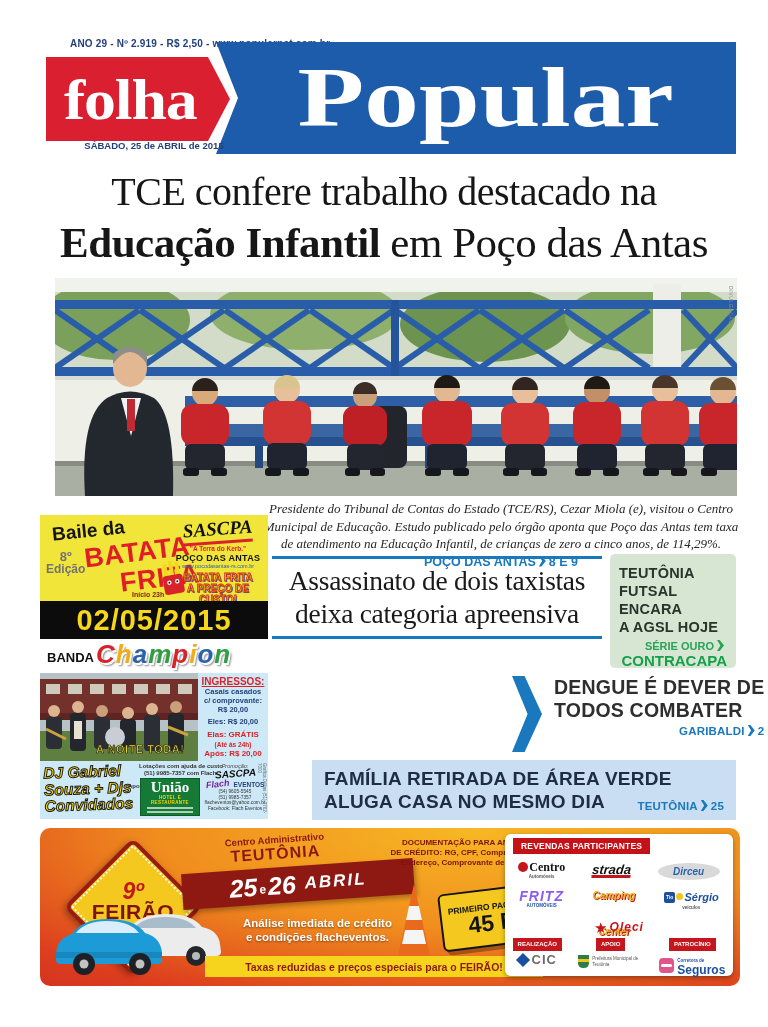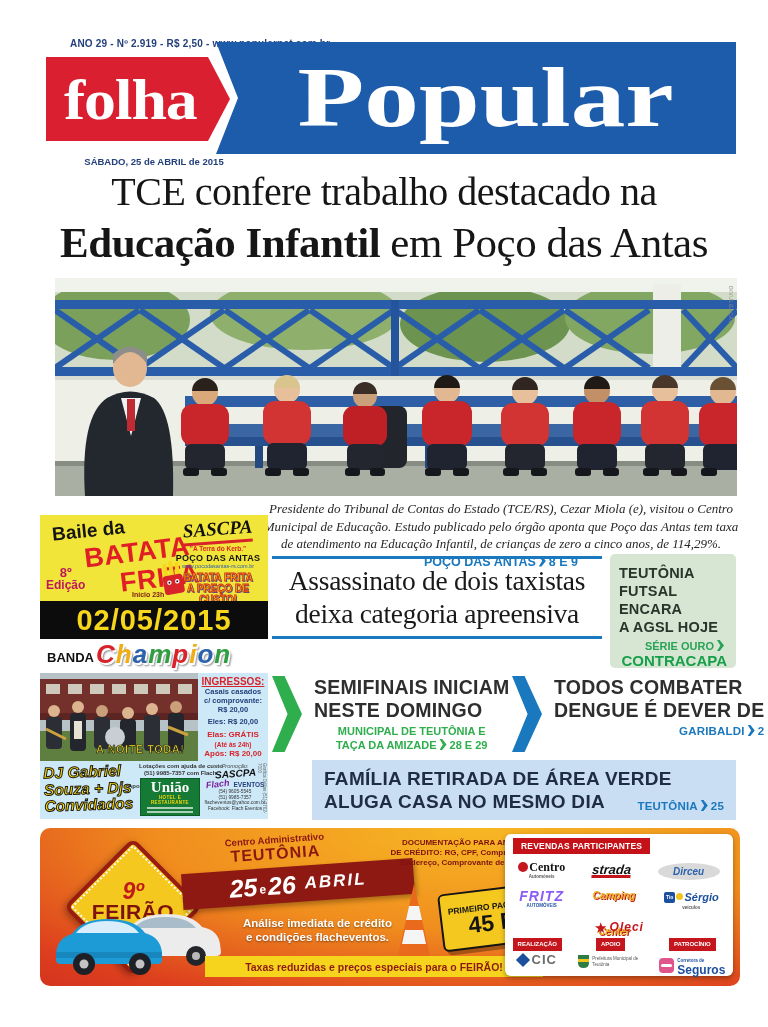--- a/index.html
+++ b/index.html
@@ -11,21 +11,21 @@
   .logo-red{position:absolute;left:46px;top:57px;width:184px;height:84px;background:#da1f30;
             clip-path:polygon(0 0,calc(100% - 22px) 0,100% 50%,calc(100% - 22px) 100%,0 100%);
             display:flex;align-items:center;justify-content:center;padding-right:16px;box-sizing:border-box;}
   .logo-red span{font-family:"Liberation Serif",serif;font-weight:bold;font-size:57px;color:#fff;
             transform:scaleX(1.12);letter-spacing:-1px;line-height:1;}
   .logo-blue{position:absolute;left:216px;top:42px;width:520px;height:112px;background:#1c5cab;
             clip-path:polygon(0 0,100% 0,100% 100%,0 100%,22px 50%);
             display:flex;align-items:center;justify-content:center;padding-left:20px;box-sizing:border-box;}
   .logo-blue span{font-family:"Liberation Serif",serif;font-weight:bold;font-size:84px;color:#fff;
             transform:scaleX(1.3);line-height:1;}
-  .edition-date{position:absolute;left:84px;top:156px;width:140px;text-align:center;font-size:9.5px;font-weight:bold;color:#24407c;}
+  .edition-date{position:absolute;left:84px;top:140px;width:140px;text-align:center;font-size:9.5px;font-weight:bold;color:#24407c;}
 
   
   .headline{position:absolute;left:34px;top:167px;width:700px;text-align:center;
             font-family:"Liberation Serif",serif;color:#161616;}
   .h1a{font-size:40px;line-height:50px;letter-spacing:-.5px;}
   .h1b{font-size:43px;line-height:52px;letter-spacing:-.5px;}
   .h1b b{font-weight:bold;}
 
   
   .photo{position:absolute;left:55px;top:278px;width:682px;height:218px;overflow:hidden;background:#e7eae2;}
@@ -38,21 +38,21 @@
 
   .chev{display:inline-block;width:7px;height:11px;background:currentColor;vertical-align:-1px;margin:0 3px;
         clip-path:polygon(0 0,38% 0,100% 50%,38% 100%,0 100%,48% 50%);}
 
   
   .ad-baile{position:absolute;left:40px;top:515px;width:228px;height:304px;background:#cde9f7;overflow:hidden;}
   .ab-yellow{position:absolute;left:0;top:0;width:228px;height:86px;background:#f2e53a;}
   .ab-pre{position:absolute;left:12px;top:5px;font-size:19px;font-weight:900;color:#151515;transform:rotate(-6deg);}
   .ab-t1{position:absolute;left:44px;top:22px;font-size:27px;font-weight:900;color:#e01e26;transform:rotate(-7deg);letter-spacing:.5px;}
   .ab-t2{position:absolute;left:80px;top:48px;font-size:27px;font-weight:900;color:#e01e26;transform:rotate(-7deg);letter-spacing:.5px;}
-  .ab-ed{position:absolute;left:6px;top:52px;text-align:center;color:#be185d;line-height:12px;}
+  .ab-ed{position:absolute;left:6px;top:36px;text-align:center;color:#737373;line-height:12px;}
   .ab-ed .n{font-size:13px;font-weight:900;} .ab-ed .w{font-size:12px;font-weight:900;}
   .ab-inicio{position:absolute;left:92px;top:76px;font-size:7px;font-weight:bold;color:#7a1a12;}
   .ab-mascot{position:absolute;left:116px;top:44px;}
   .ab-sascpa{position:absolute;left:130px;top:3px;width:96px;text-align:center;}
   .ab-sascpa .nm{display:inline-block;font-family:"Liberation Serif",serif;font-style:italic;font-weight:bold;font-size:19px;color:#111;
                  border-bottom:3px solid #d8232a;padding-bottom:1px;transform:rotate(-4deg);}
   .ab-sascpa .tg{font-size:6.5px;font-weight:bold;color:#d8232a;margin-top:1px;}
   .ab-sascpa .ct{font-size:9px;font-weight:900;color:#111;margin-top:1px;letter-spacing:.3px;}
   .ab-sascpa .st{font-size:5.5px;color:#2b62ad;}
   .ab-promo{margin-top:3px;font-weight:900;font-size:10px;line-height:11px;color:#f8e000;
@@ -461,37 +461,26 @@
   </div>
 
   <div class="st-futsal">
     <div class="l">TEUTÔNIA</div>
     <div class="l">FUTSAL ENCARA</div>
     <div class="l">A AGSL HOJE</div>
     <span class="k1"><span>SÉRIE OURO</span><span class="chev"></span></span>
     <span class="k2">CONTRACAPA</span>
   </div>
 
-  <div class="st-mid st-semi">
-    <div class="bigchev" style="background:#2fae4d"></div>
-    <div class="txt">
-      <div class="l">SEMIFINAIS INICIAM</div>
-      <div class="l">NESTE DOMINGO</div>
-      <div class="kicks">
-        <div>MUNICIPAL DE TEUTÔNIA  E</div>
-        <div><span>TAÇA DA AMIZADE</span><span class="chev"></span><b>28 E 29</b></div>
-      </div>
-    </div>
-  </div>
 
   <div class="st-mid st-dengue">
     <div class="bigchev" style="background:#1a78be"></div>
     <div class="txt">
+      <div class="l">DENGUE É DEVER DE</div>
       <div class="l">TODOS COMBATER</div>
-      <div class="l">DENGUE É DEVER DE</div>
       <span class="kick">
         <span>GARIBALDI</span><span class="chev"></span><span>2</span>
       </span>
     </div>
   </div>
 
   <div class="st-familia">
     <div class="l">FAMÍLIA RETIRADA DE ÁREA VERDE</div>
     <div class="l">ALUGA CASA NO MESMO DIA</div>
     <span class="kick">

